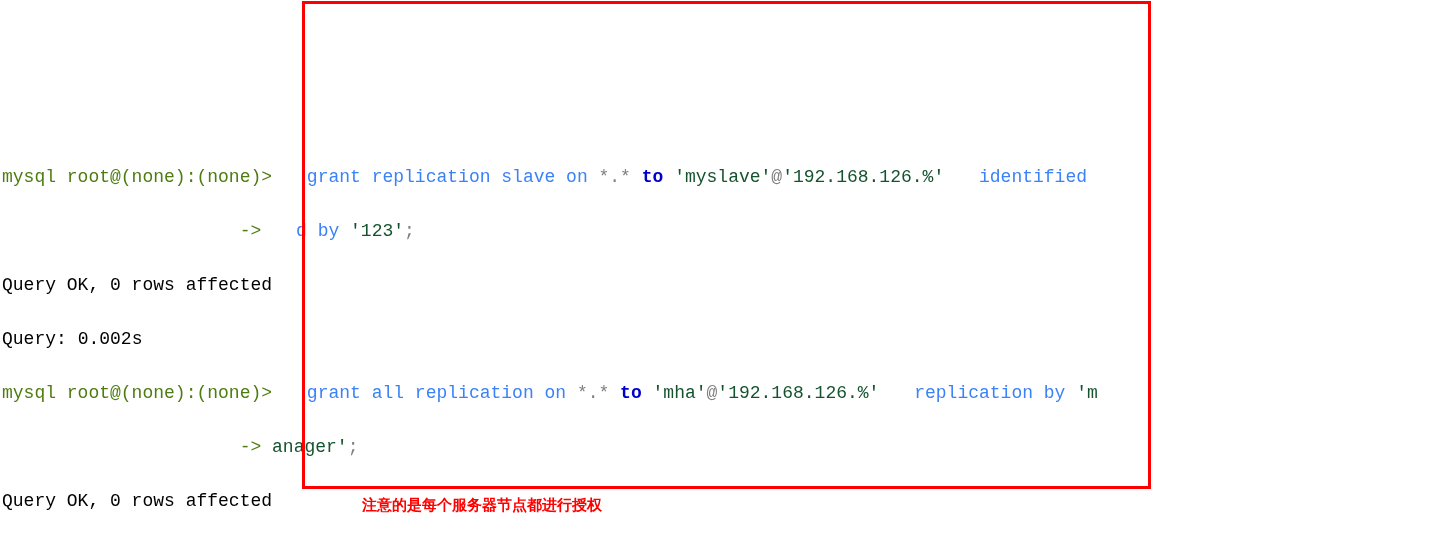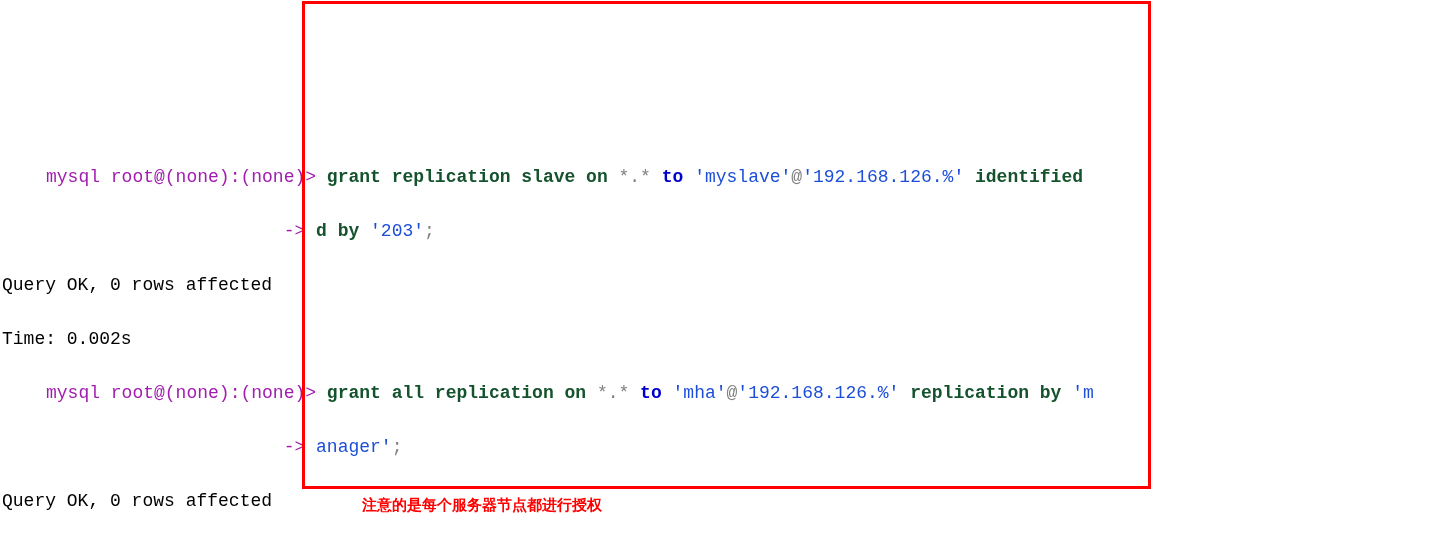--- a/index.html
+++ b/index.html
@@ -10,37 +10,37 @@
       line-height: 1.5;
       background: white;
       color: black;
       white-space: pre;
       position: relative;
     }
     .line {
       display: block;
     }
     .kw-green {
-      color: #14532d;
-      font-weight: bold;
+      color: #3b82f6;
+      font-weight: normal;
+      margin-left: 24px;
     }
     .kw-blue {
       color: #0000cd;
       font-weight: bold;
     }
     .str-red {
-      color: #1d4ed8;
+      color: #14532d;
       font-family: Liberation Mono, monospace;
     }
     .grey {
       color: #808080;
     }
     .prompt {
-      color: #a21caf;
-      margin-left: 44px;
+      color: #4d7c0f;
     }
     .red-box {
       position: absolute;
       border: 3px solid red;
       pointer-events: none;
     }
     .red-note {
       position: absolute;
       color: red;
       font-family: Liberation Serif, serif;
@@ -50,23 +50,23 @@
     }
   </style>
 </head>
 <body>
 
 
 
 <div class="red-box" style="top:1px; left:302px; width:843px; height:482px;"></div>
 
 <span class="line"><span class="prompt">mysql root@(none):(none)&gt;</span><span class="kw-green"> grant replication slave on </span><span class="grey">*.*</span><span class="kw-blue"> to </span><span class="str-red">'myslave'</span><span class="grey">@</span><span class="str-red">'192.168.126.%'</span><span class="kw-green"> identified</span></span>
-<span class="line"><span class="prompt">                      -&gt;</span><span class="kw-green"> d by </span><span class="str-red">'203'</span><span class="grey">;</span></span>
+<span class="line"><span class="prompt">                      -&gt;</span><span class="kw-green"> d by </span><span class="str-red">'123'</span><span class="grey">;</span></span>
 <span class="line">Query OK, 0 rows affected</span>
-<span class="line"><span>Time: </span><span>0.002s</span></span>
+<span class="line"><span>Query: </span><span>0.002s</span></span>
 <span class="line"><span class="prompt">mysql root@(none):(none)&gt;</span><span class="kw-green"> grant all replication on </span><span class="grey">*.*</span><span class="kw-blue"> to </span><span class="str-red">'mha'</span><span class="grey">@</span><span class="str-red">'192.168.126.%'</span><span class="kw-green"> replication by </span><span class="str-red">'m</span></span>
 <span class="line"><span class="prompt">                      -&gt;</span><span class="str-red"> anager'</span><span class="grey">;</span></span>
 <span class="line">Query OK, 0 rows affected</span>
 <span class="line"></span>
 
 
 
 
 
 

